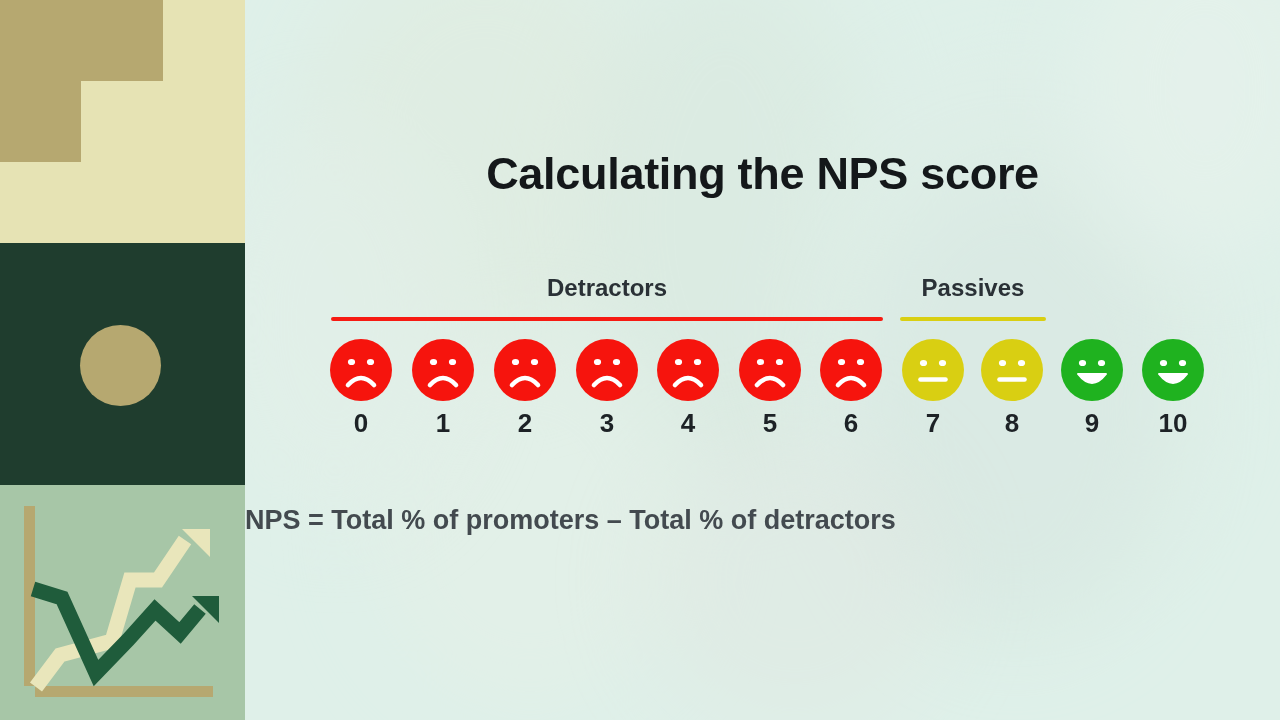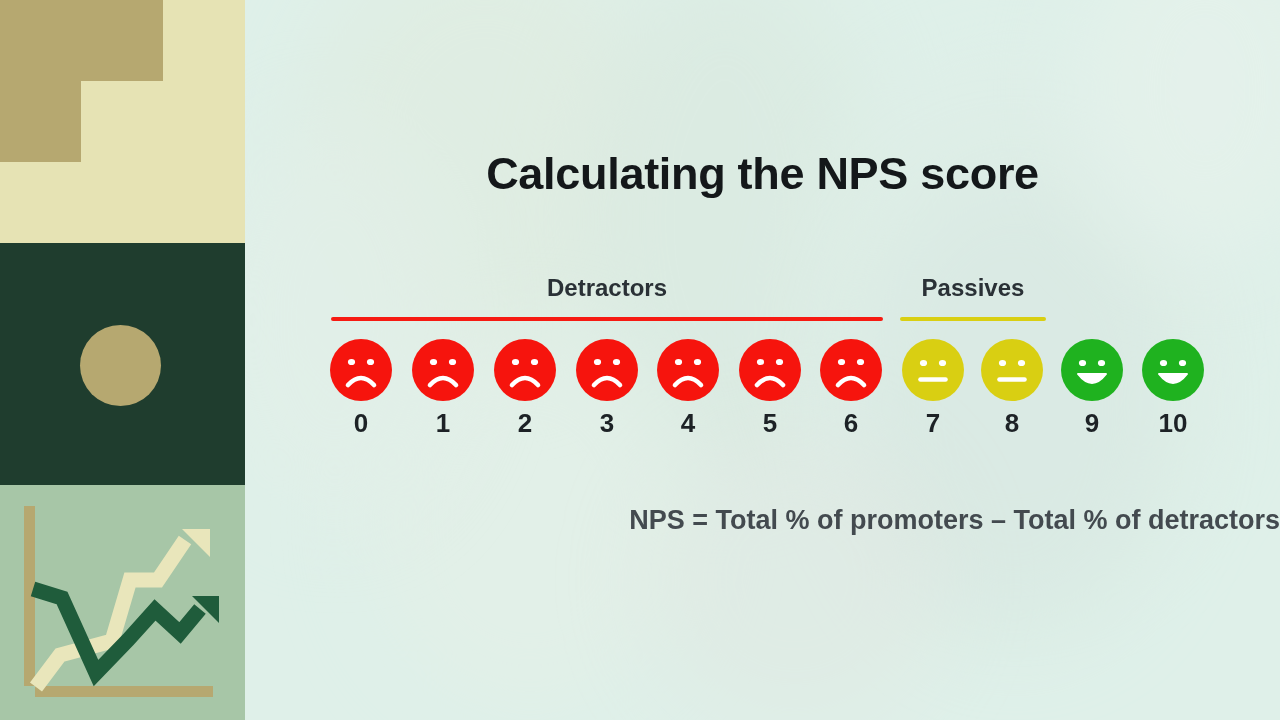--- a/index.html
+++ b/index.html
@@ -118,21 +118,21 @@
     margin-top:8px;
     font-size:26px;
     font-weight:700;
     color:#1d2226;
     line-height:1;
   }
 
   
   #formula {
     position:absolute; top:505px; left:0; width:1035px;
-    text-align:right;
+    text-align:left;
     font-size:27px;
     font-weight:600;
     color:#434a4f;
     white-space:nowrap;
   }
 </style>
 </head>
 <body>
 
 <div id="stage">

